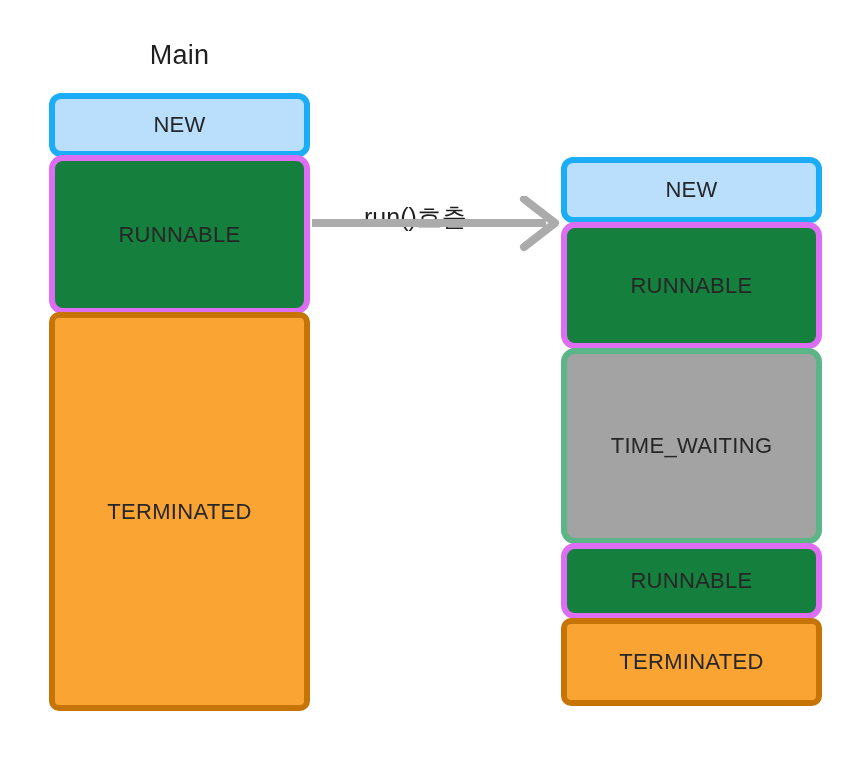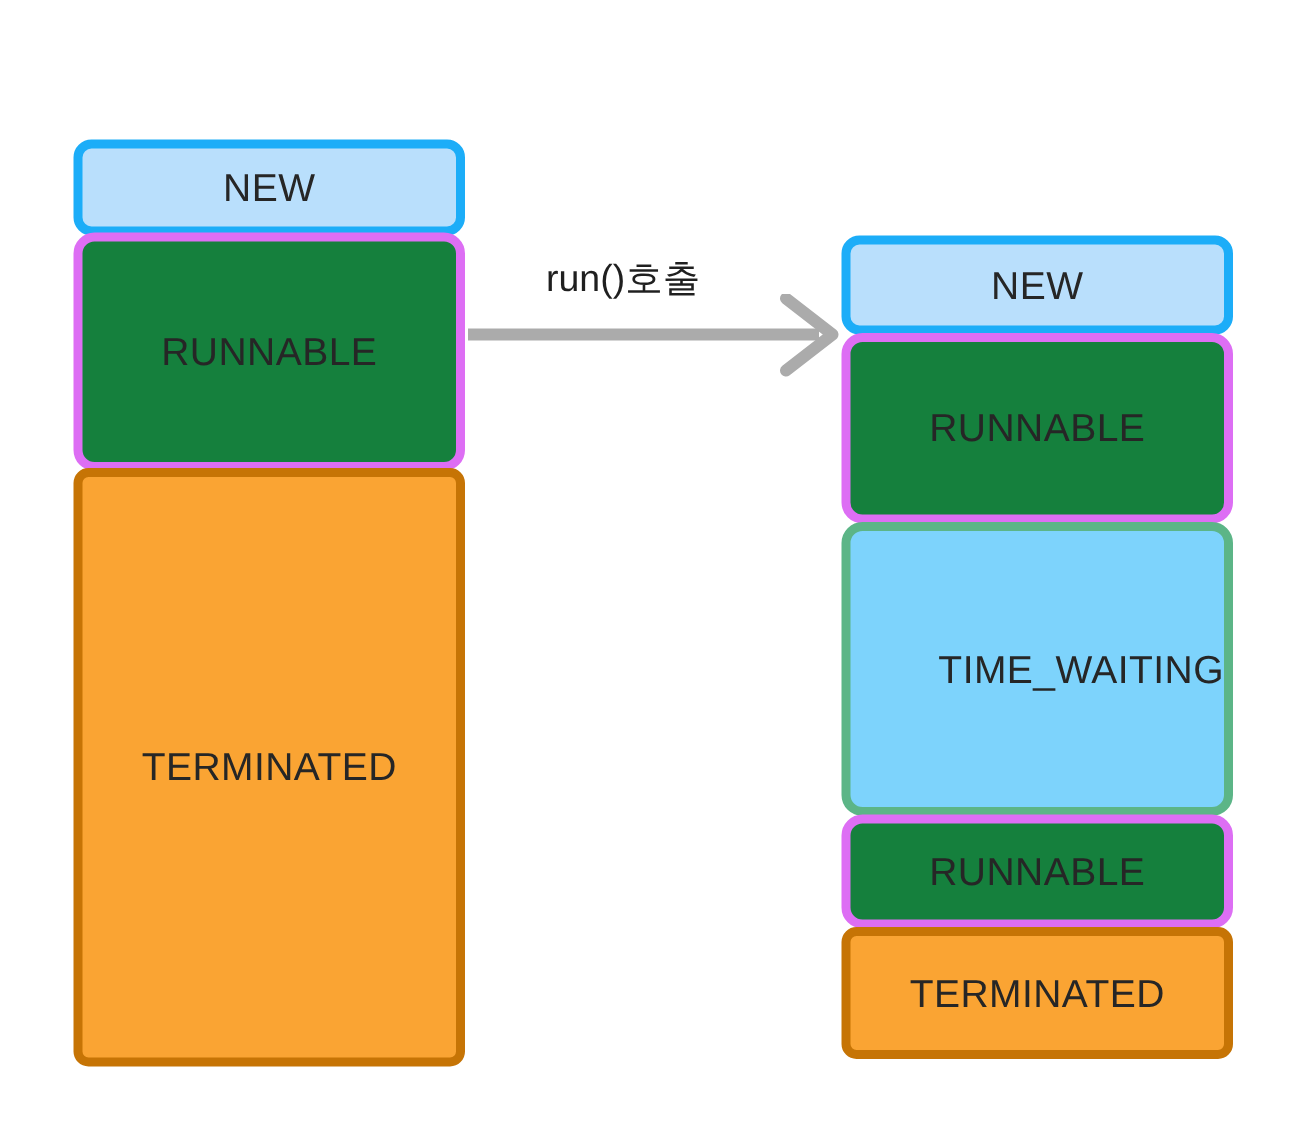--- a/index.html
+++ b/index.html
@@ -29,65 +29,66 @@
     white-space: nowrap;
   }
 
   .state-box {
     position: absolute;
     box-sizing: border-box;
     display: flex;
     align-items: center;
     justify-content: center;
     text-align: center;
-    font-size: 26px;
+    font-size: 22px;
     color: #262626;
     letter-spacing: 0.3px;
     white-space: nowrap;
   }
 
   
   .v-new {
     background: #b9dffc;
     border: 6px solid #1cadf8;
     border-radius: 12px;
   }
   .v-runnable {
     background: #15803d;
     border: 6px solid #dd6ef4;
     border-radius: 14px;
   }
   .v-waiting {
-    background: #7dd3fc;
+    background: #a3a3a3;
     border: 6px solid #5cb587;
     border-radius: 14px;
-    justify-content: flex-end;
   }
   .v-terminated {
     background: #faa433;
     border: 6px solid #c67405;
     border-radius: 10px;
   }
 
   
   .arrow-wrap {
     position: absolute;
   }
   .arrow-label {
     position: absolute;
     font-size: 25px;
     color: #1f1f1f;
     white-space: nowrap;
+    margin-top: 32px;
   }
 </style>
 </head>
 <body>
 
 <div id="canvas">
 
+  <div class="col-title" style="left:49px; top:40px; width:261px;">Main</div>
 
   <div class="state-box v-new" style="left:49px; top:93px; width:261px; height:64px;">
     <span>NEW</span>
   </div>
 
   <div class="state-box v-runnable" style="left:49px; top:155px; width:261px; height:159px;">
     <span>RUNNABLE</span>
   </div>
 
   <div class="state-box v-terminated" style="left:49px; top:312px; width:261px; height:399px;">

